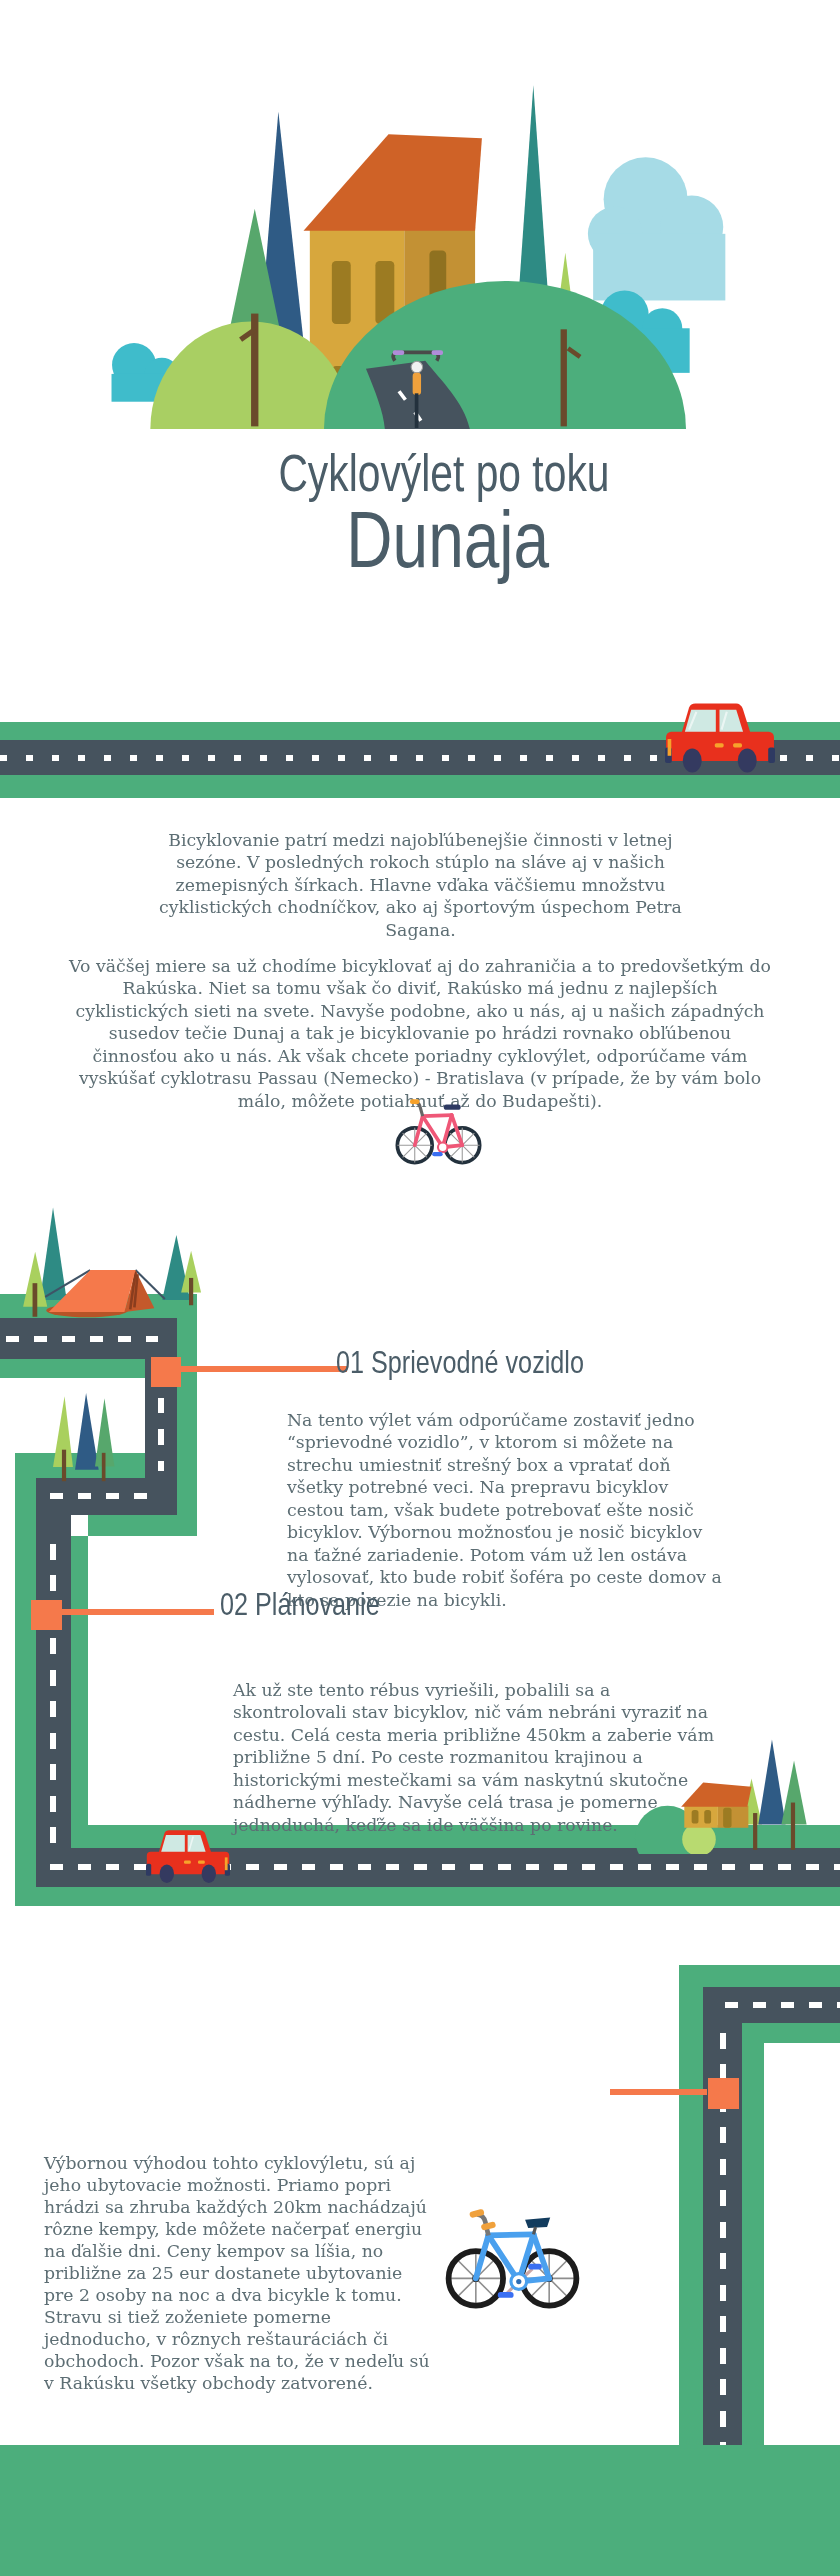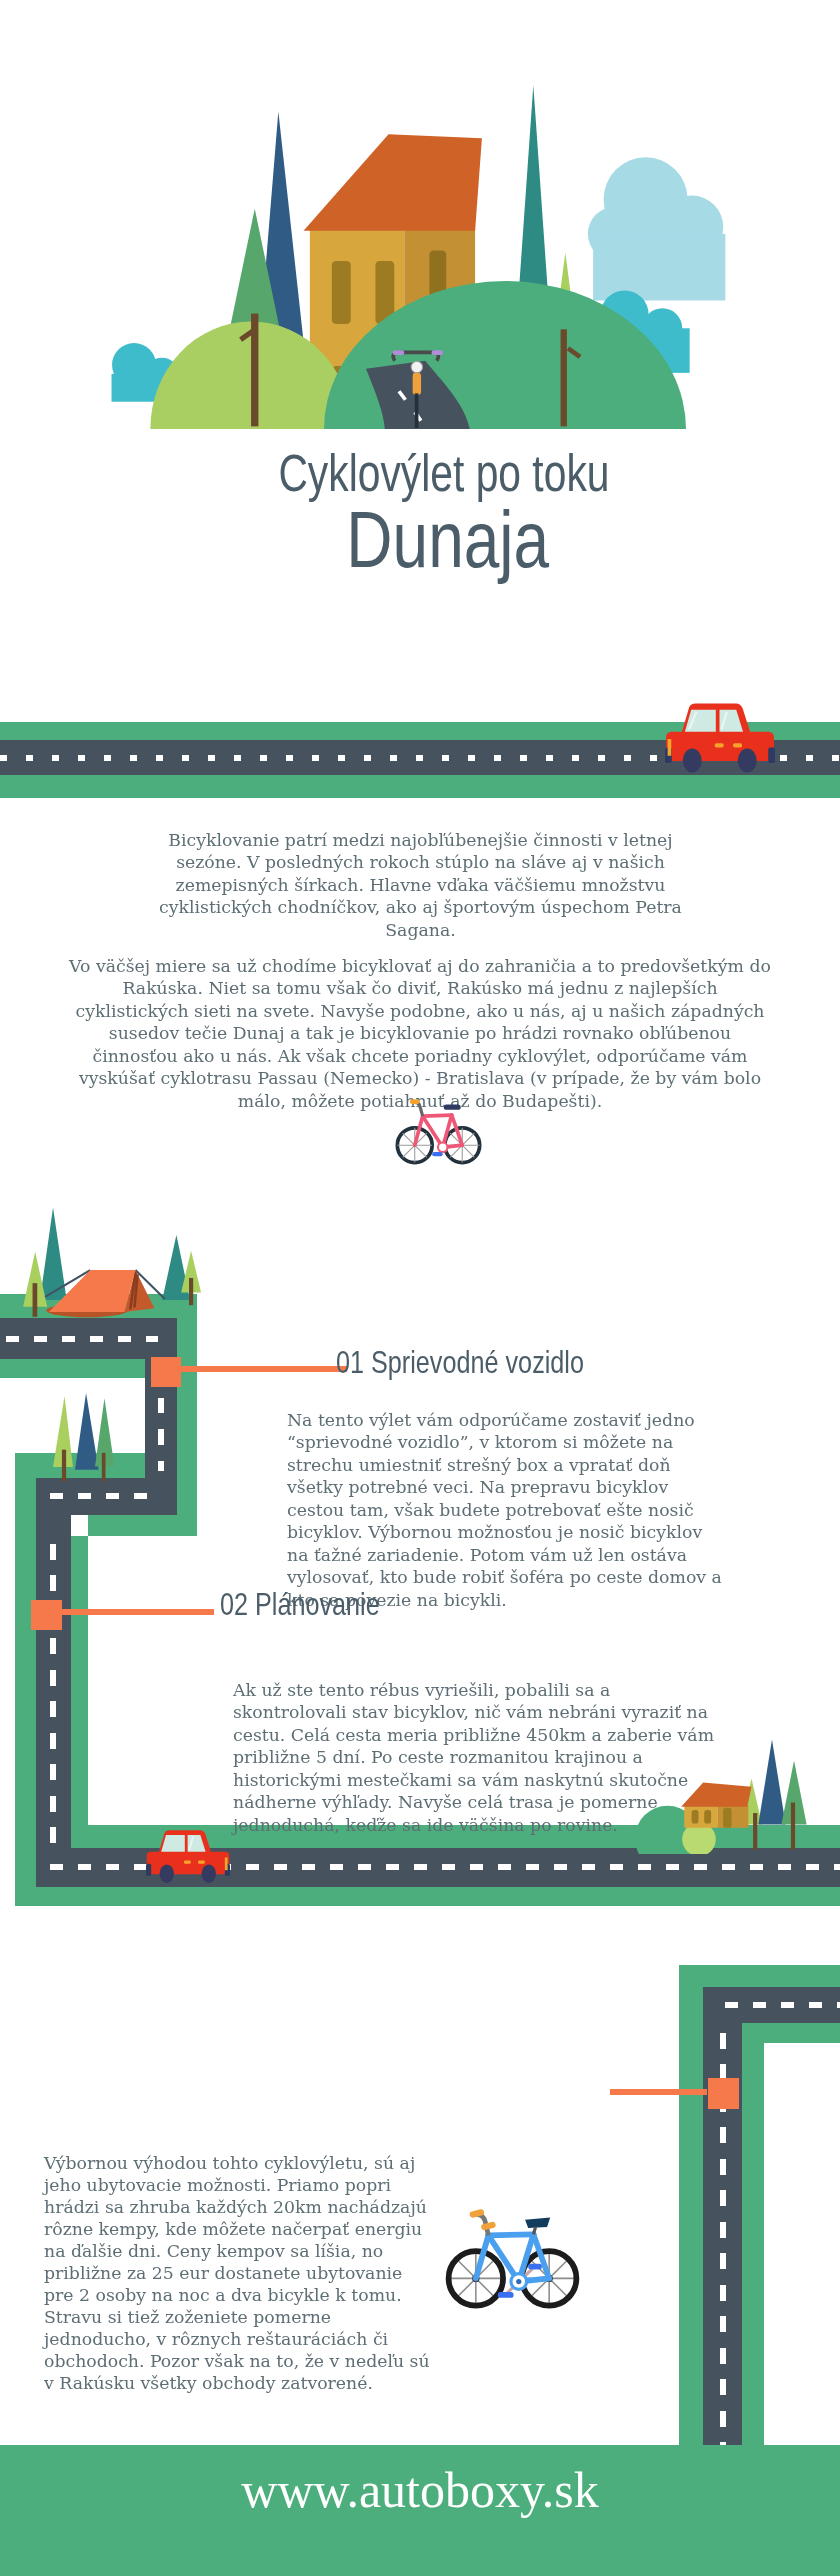--- a/index.html
+++ b/index.html
@@ -286,16 +286,15 @@
     <rect x="112" y="168" width="30" height="11" rx="5" fill="#3a6ff2"></rect>
     <rect x="170" y="114" width="26" height="11" rx="5" fill="#3a6ff2"></rect>
     <path d="M94,60 L88,34 q-3,-13 -16,-14" fill="none" stroke="#777777" stroke-width="9"></path>
     <rect x="58" y="12" width="28" height="12" rx="6" fill="#f0a13c" transform="rotate(-14 72 18)"></rect>
     <rect x="80" y="36" width="28" height="12" rx="6" fill="#f0a13c" transform="rotate(-14 94 42)"></rect>
     <polygon points="164,30 212,26 206,44 170,46" fill="#123c5e"></polygon>
     <line x1="184" y1="44" x2="180" y2="58" stroke="#555555" stroke-width="6"></line>
   </svg>
 
   <div class="abs green" style="left:0;top:2445px;width:840px;height:131px;"></div>
-  <div class="abs footer-url" style="left:0;top:2461px;">www.autoboxy.sk</div>
 
 </div>
 
 
 </body></html>

